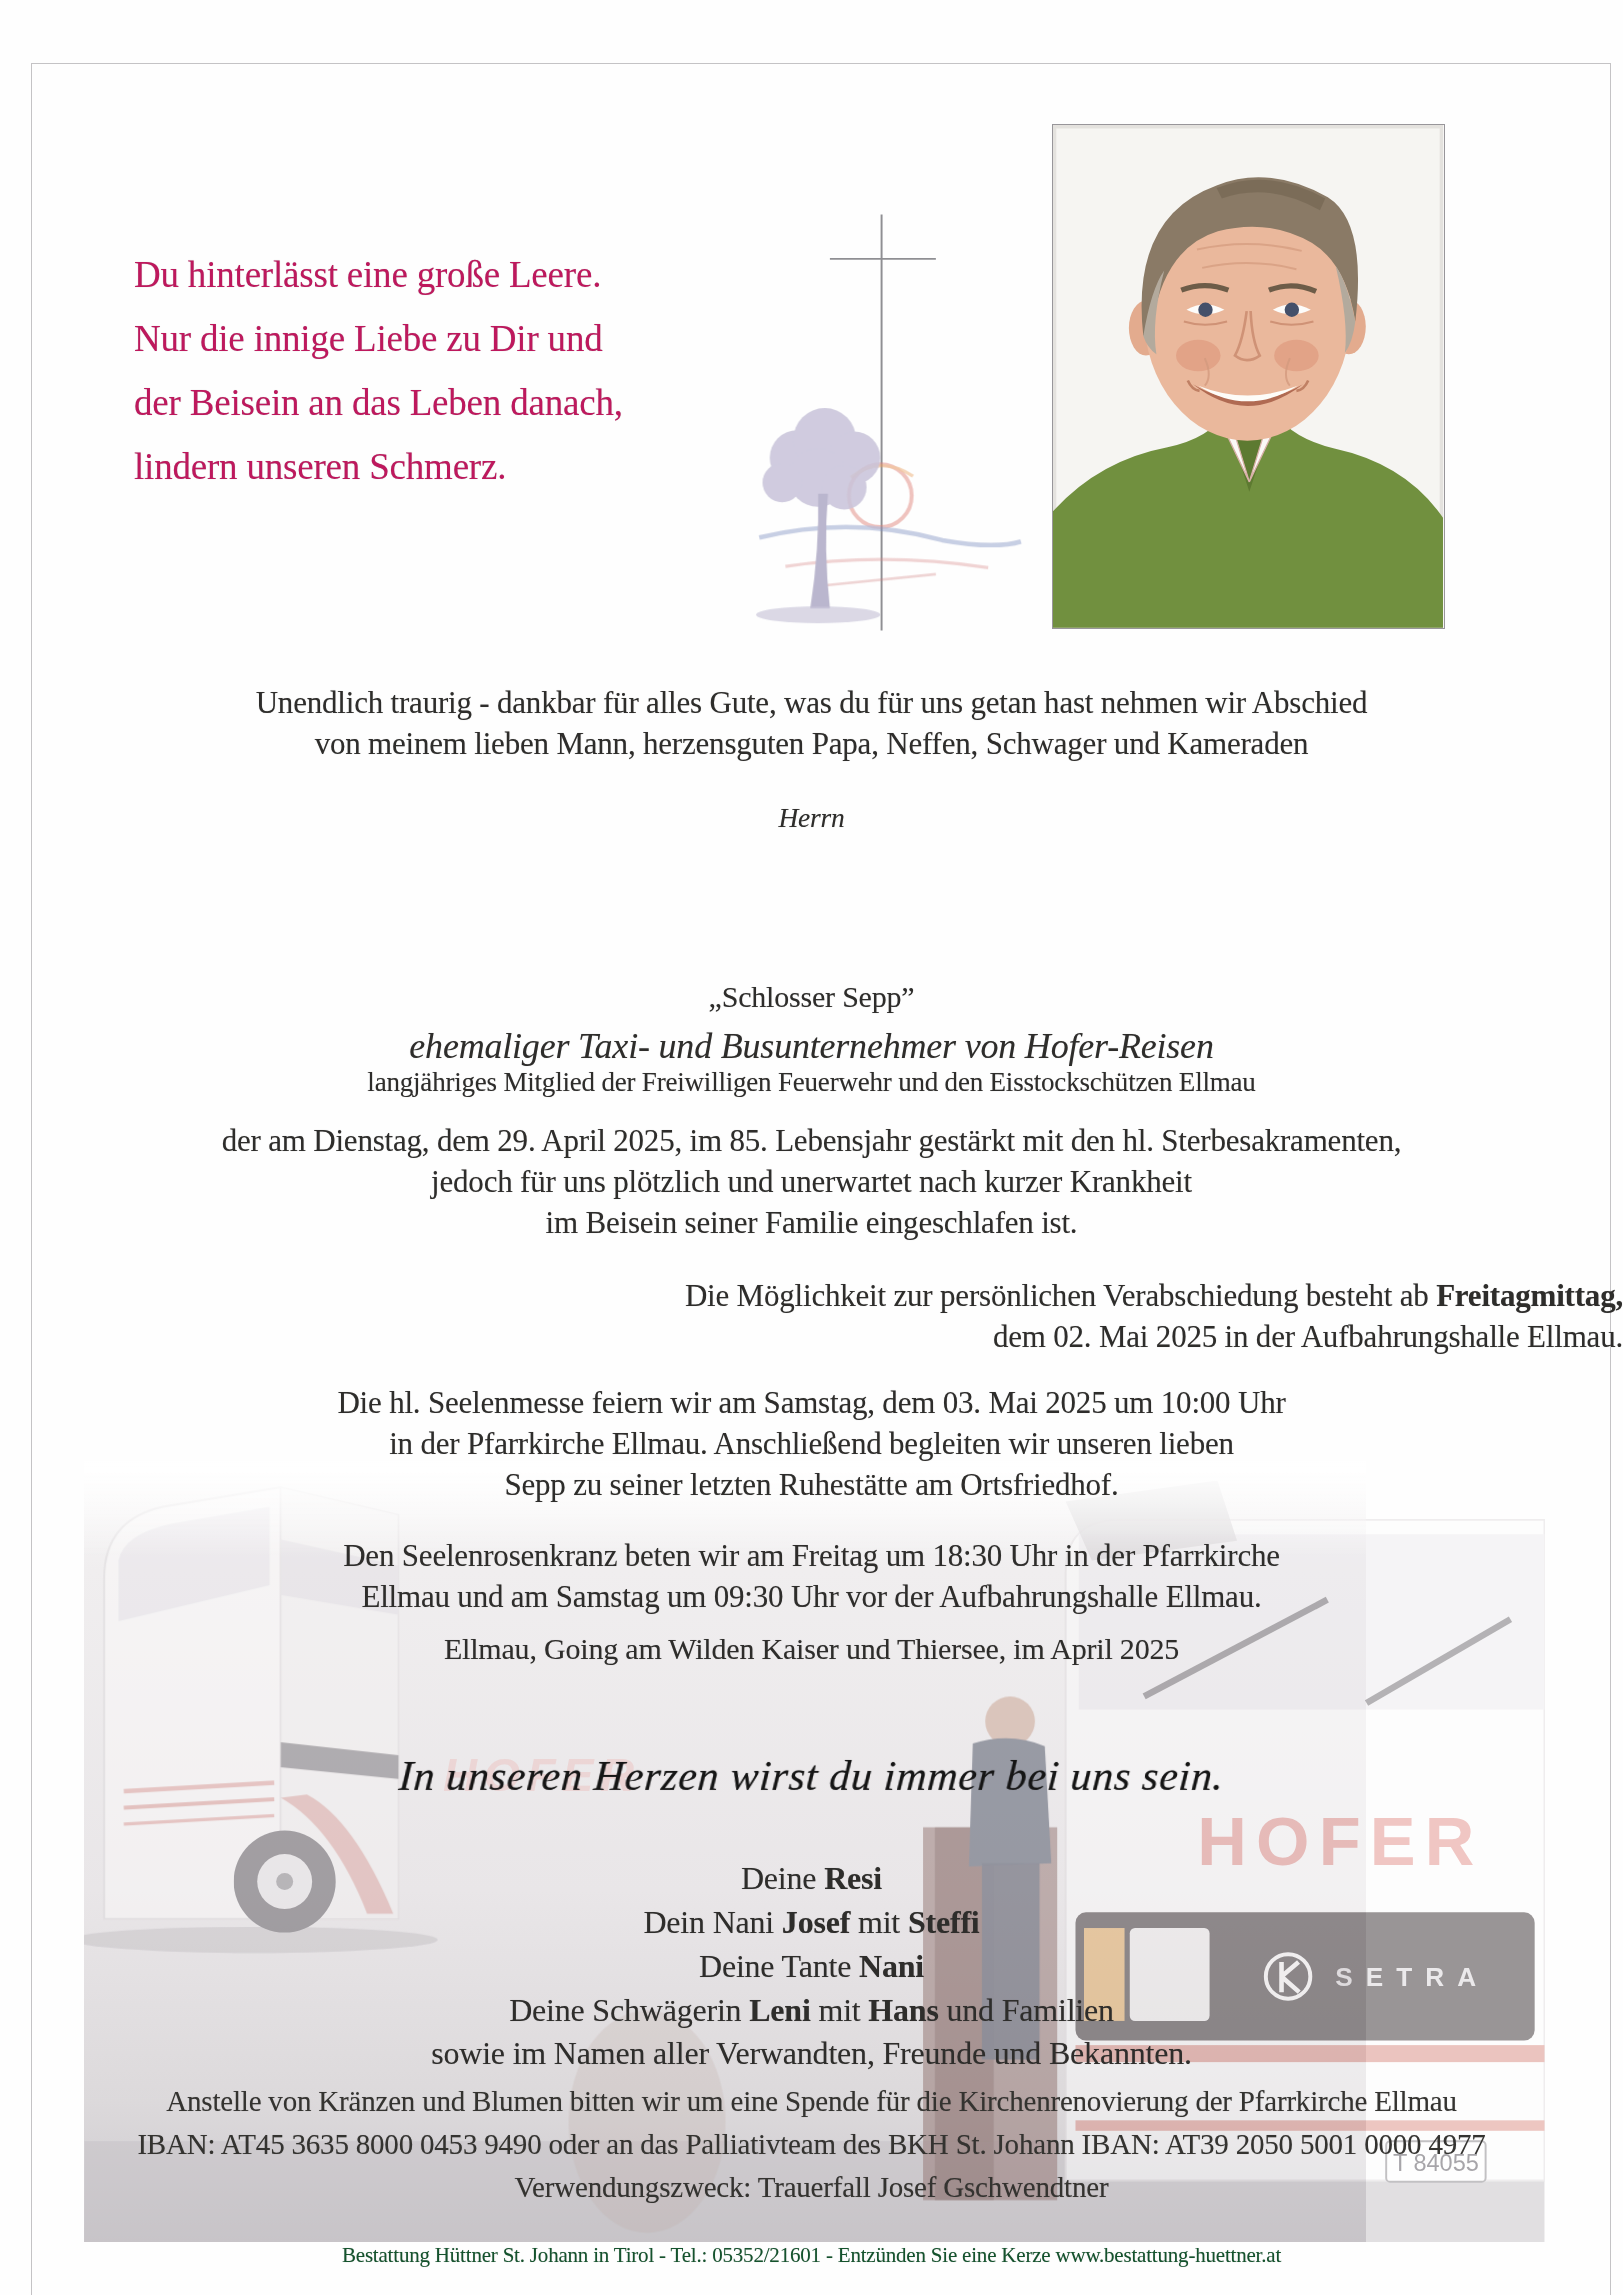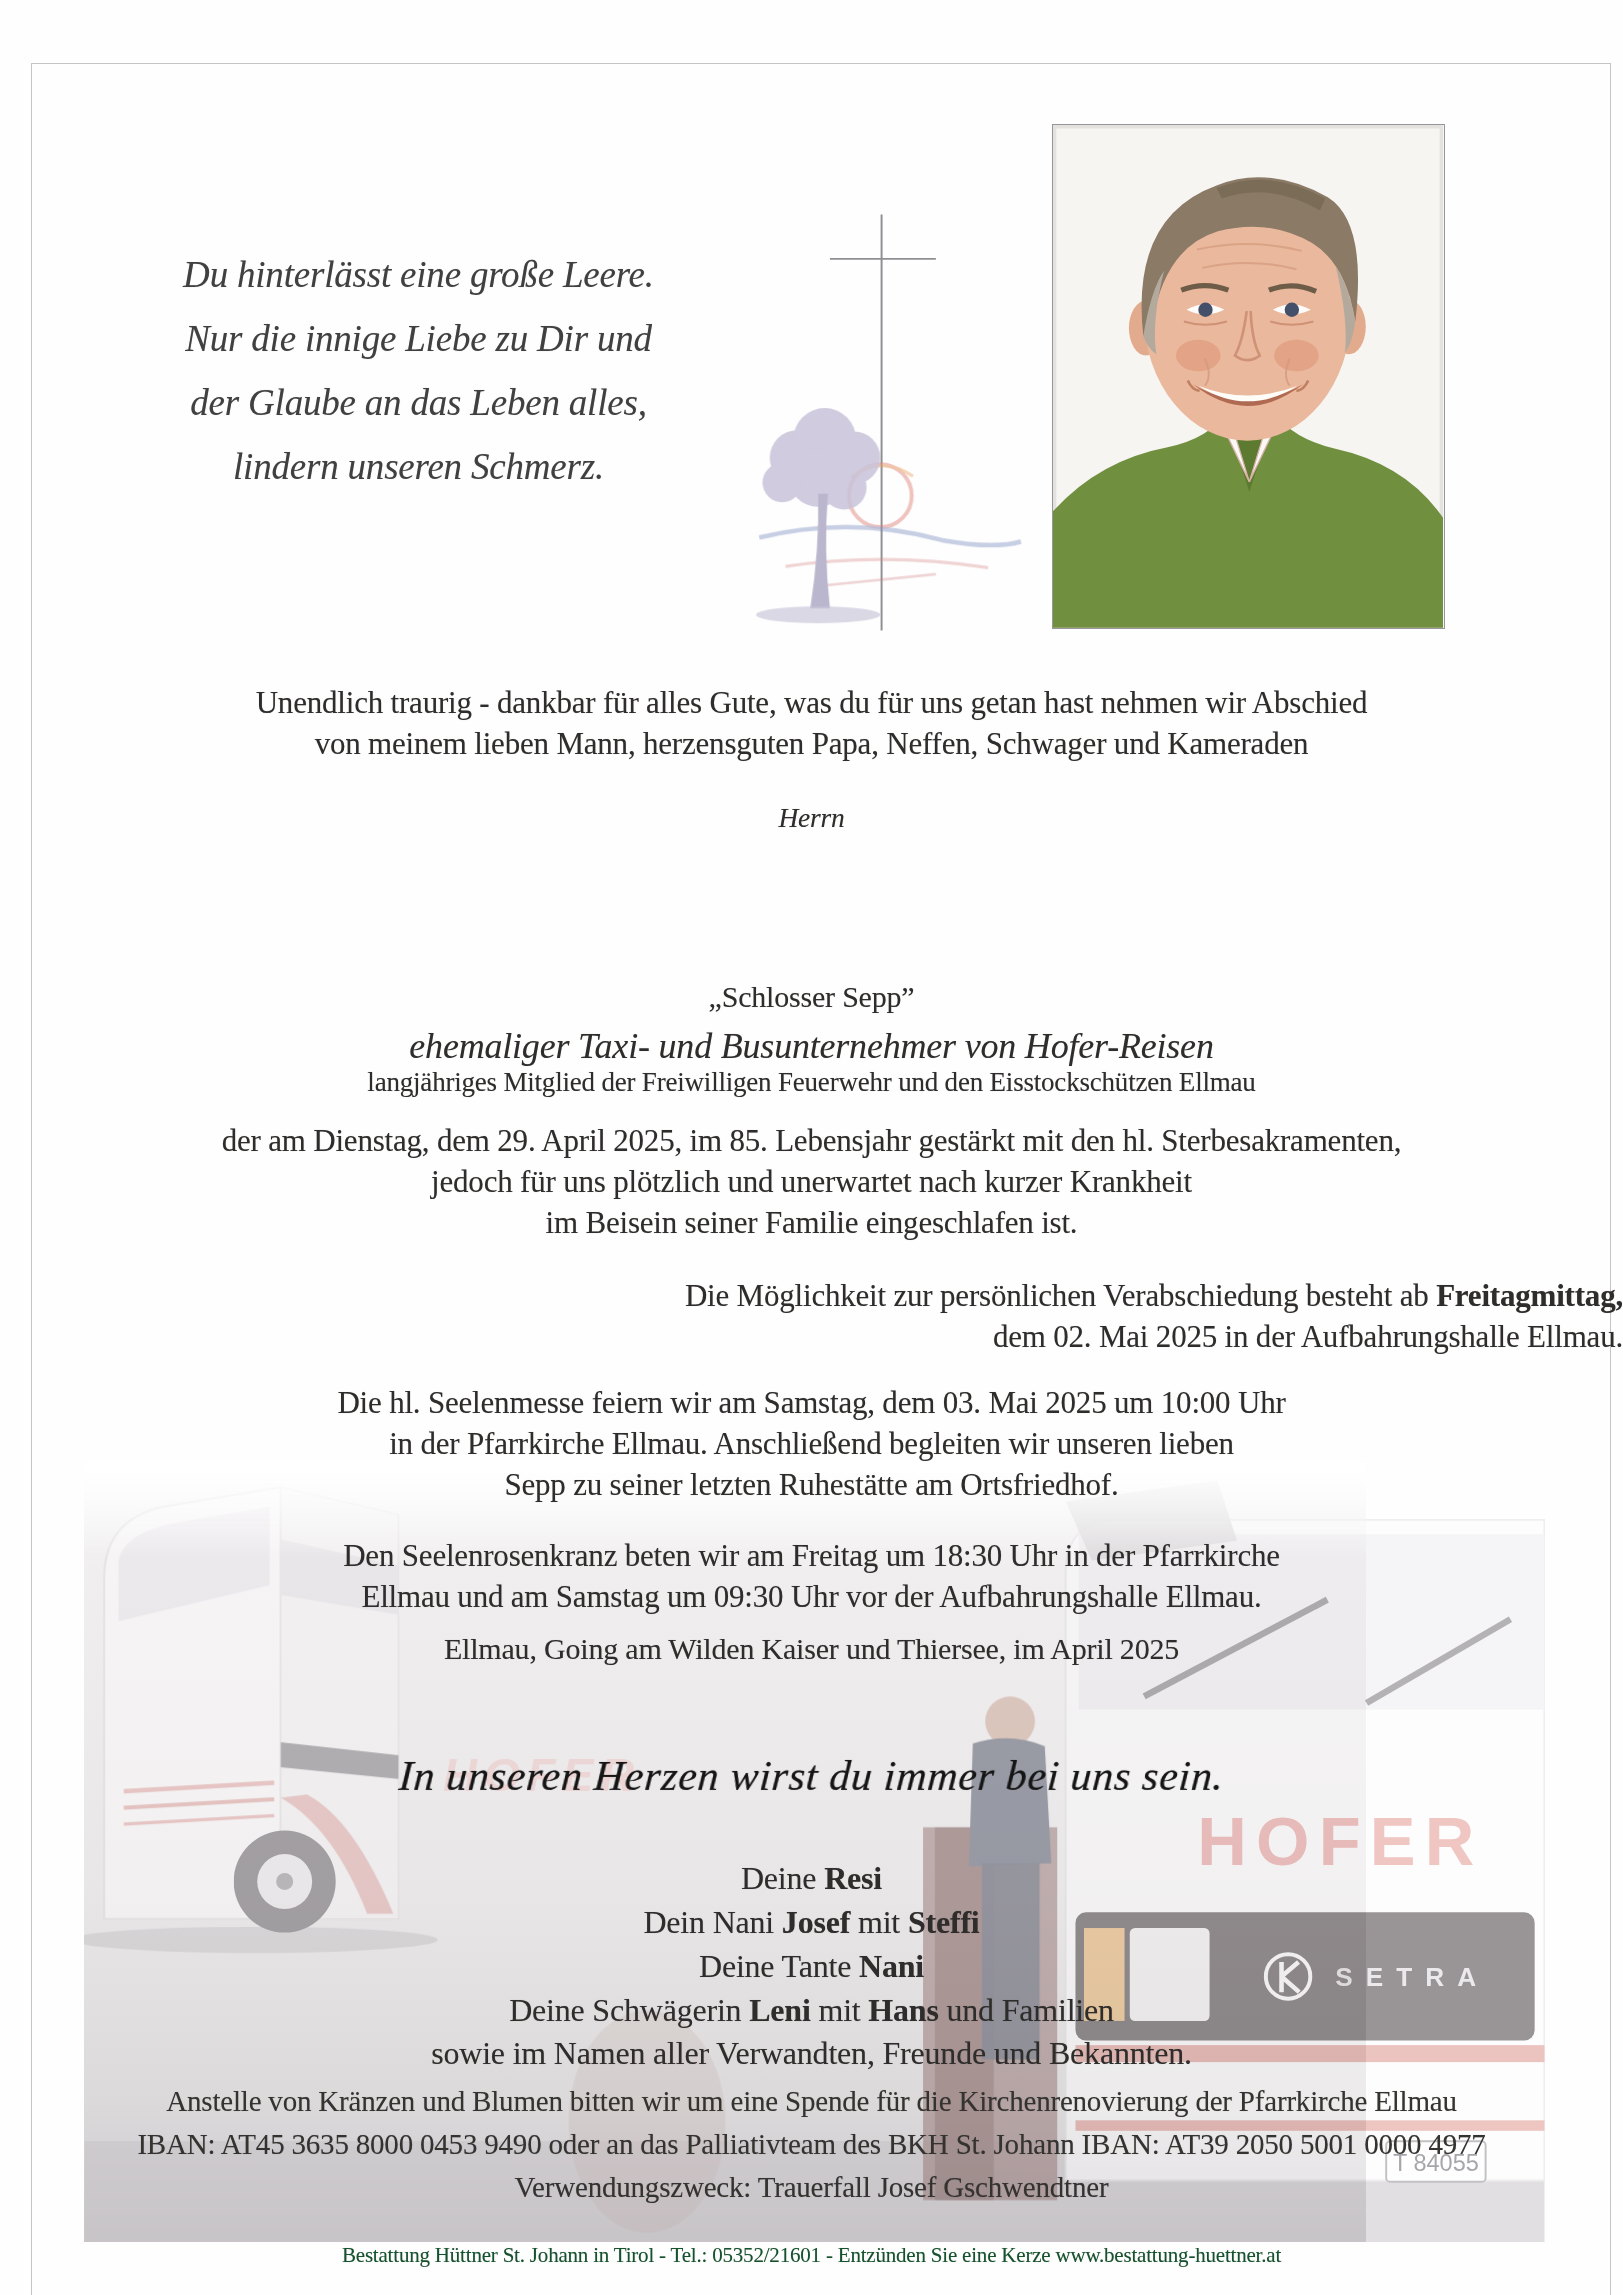--- a/index.html
+++ b/index.html
@@ -5,22 +5,22 @@
   html,body{margin:0;padding:0;background:#ffffff;}
   #page{position:relative;width:1623px;height:2295px;background:#fefefe;overflow:hidden;
         font-family:"Liberation Serif","DejaVu Serif",serif;color:#2e2d2b;}
   .abs{position:absolute;}
   .txt{text-shadow:0 0 0.8px rgba(40,40,40,0.32);letter-spacing:-0.2px;}
   .center{left:0;width:1623px;text-align:center;}
   
   #card-border{left:31px;top:63px;width:1578px;height:2231px;
                border:1.3px solid #c4c3c5;border-bottom:none;pointer-events:none;}
   
-  #poem{left:134px;top:243px;width:569px;text-align:center;font-style:italic;
-        font-size:37px;line-height:64px;color:#404040;}
+  #poem{left:134px;top:243px;width:569px;
+        font-size:37px;line-height:64px;color:#be185d;}
   
   #cross-art{left:720px;top:196px;width:314px;height:445px;}
   
   #portrait{left:1052px;top:124px;width:393px;height:505px;border:1.3px solid #98969a;
             background:#f6f5f3;box-sizing:border-box;}
   
   .para{font-size:31px;line-height:41px;}
   #announcement{top:682px;}
   #salutation{top:802px;font-style:italic;font-size:27.5px;}
   #deceased-name{top:845px;font-size:81px;font-style:italic;color:#2c3a33;
@@ -104,21 +104,21 @@
           <rect x="1990" y="1040" width="152" height="62" rx="6" fill="#fdfdfd" stroke="#8a878c" stroke-width="3"></rect>
           <text x="2066" y="1086" font-family="Liberation Sans, sans-serif" font-size="36" fill="#55525a" text-anchor="middle">T 84055</text>
         </g>
       </g>
     </svg>
   </div>
 
   <div id="poem" class="abs txt">
     <div>Du hinterlässt eine große Leere.</div>
     <div>Nur die innige Liebe zu Dir und</div>
-    <div>der Glaube an das Leben alles,</div>
+    <div>der Beisein an das Leben danach,</div>
     <div>lindern unseren Schmerz.</div>
   </div>
 
   <div id="cross-art" class="abs">
     <svg width="314" height="445" viewBox="0 0 480 680">
       <line x1="247" y1="28" x2="247" y2="664" stroke="#8f8f93" stroke-width="3"></line>
       <line x1="168" y1="96" x2="330" y2="96" stroke="#8f8f93" stroke-width="3"></line>
       <g opacity="0.6">
         <circle cx="245" cy="458" r="48" fill="none" stroke="#e0837a" stroke-width="6" opacity="0.8"></circle>
         <path d="M200,430 Q245,395 295,428" fill="none" stroke="#e8a05c" stroke-width="5" opacity="0.7"></path>

